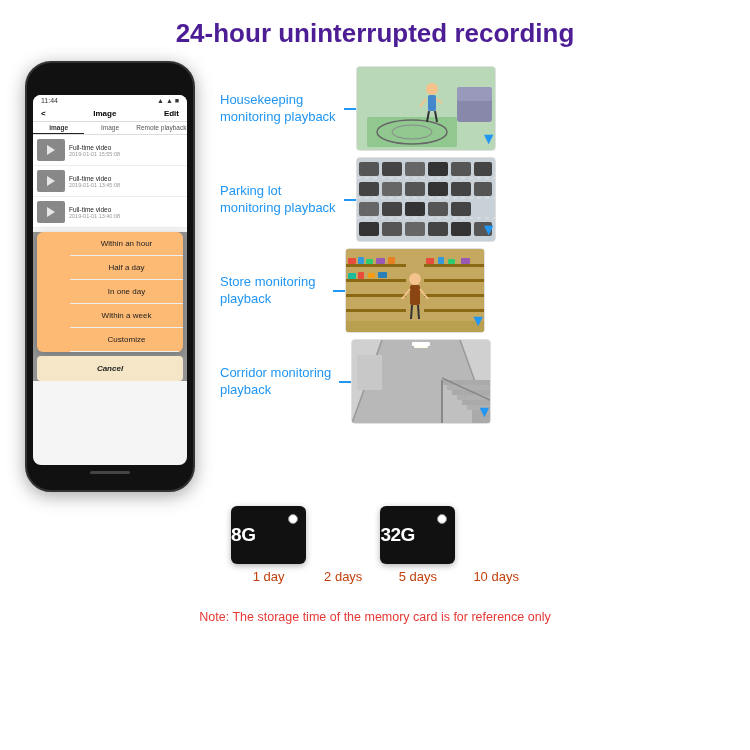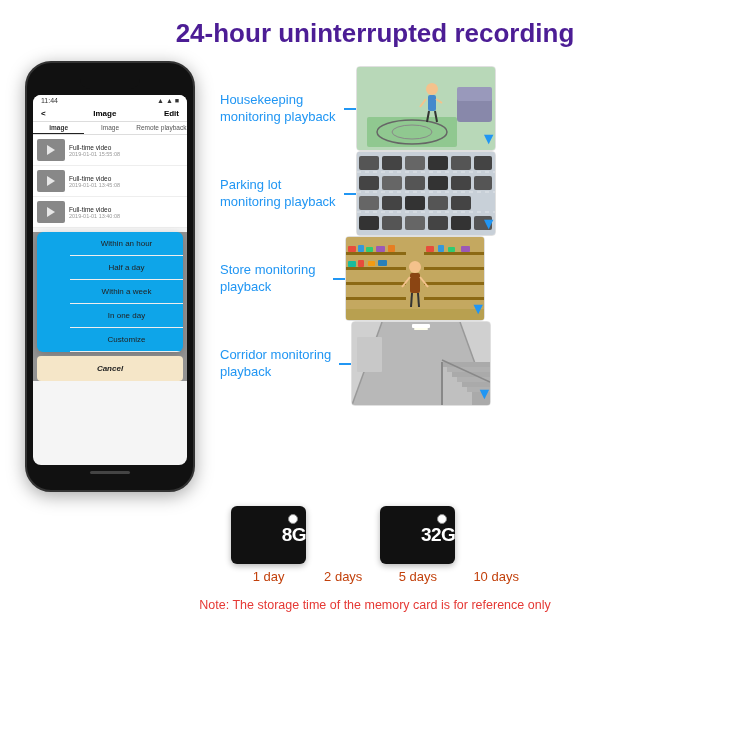--- a/index.html
+++ b/index.html
@@ -140,21 +140,21 @@
     .phone-video-title { font-size: 6.5px; color: #222; }
     .phone-video-time { font-size: 5.5px; color: #999; }
 
     
     .phone-dropdown {
       background: rgba(0,0,0,0.4);
       position: relative;
     }
 
     .phone-dropdown-menu {
-      background: #0ea5e9;
+      background: #fdba74;
       border-radius: 6px;
       margin: 4px 4px;
       overflow: hidden;
       box-shadow: 0 2px 8px rgba(0,0,0,0.2);
       padding-left: 33px;
     }
 
     .phone-dropdown-item {
       text-align: center;
       font-size: 8px;
@@ -173,20 +173,21 @@
       border-radius: 4px;
       font-weight: bold;
       font-style: italic;
     }
 
     
     .monitoring-section {
       flex: 1;
       display: flex;
       flex-direction: column;
+      gap: 6px;
       padding-left: 10px;
       padding-top: 5px;
     }
 
     .monitor-item {
       display: flex;
       align-items: center;
       gap: 8px;
     }
 
@@ -247,21 +248,21 @@
     }
 
     .sd-card {
       width: 75px;
       height: 58px;
       background: #111;
       border-radius: 6px 6px 6px 6px;
       position: relative;
       display: flex;
       align-items: center;
-      justify-content: flex-end;
+      justify-content: flex-start;
       box-shadow: 0 2px 6px rgba(0,0,0,0.3);
     }
 
     .sd-card::before {
       content: '';
       position: absolute;
       top: 8px;
       right: 8px;
       width: 8px;
       height: 8px;
@@ -279,21 +280,21 @@
 
     .sd-card-days {
       font-size: 13px;
       color: #c2410c;
     }
 
     .memory-note {
       font-size: 12.5px;
       color: #e53935;
       text-align: center;
-      margin-top: 8px;
+      margin-top: 20px;
     }
 
     
     .phone-top {
       display: flex;
       justify-content: center;
       align-items: center;
       padding: 2px 0;
     }
 
@@ -365,22 +366,22 @@
               <span class="phone-video-title">Full-time video</span>
               <span class="phone-video-time">2019-01-01 13:40:08</span>
             </div>
           </div>
         </div>
 
         <div class="phone-dropdown">
           <div class="phone-dropdown-menu">
             <div class="phone-dropdown-item">Within an hour</div>
             <div class="phone-dropdown-item">Half a day</div>
+            <div class="phone-dropdown-item">In one day</div>
             <div class="phone-dropdown-item">Within a week</div>
-            <div class="phone-dropdown-item">In one day</div>
             <div class="phone-dropdown-item">Customize</div>
           </div>
           <div class="phone-dropdown-cancel">Cancel</div>
         </div>
 
       </div>
       <div class="phone-home-indicator"></div>
     </div>
   </div>
 

